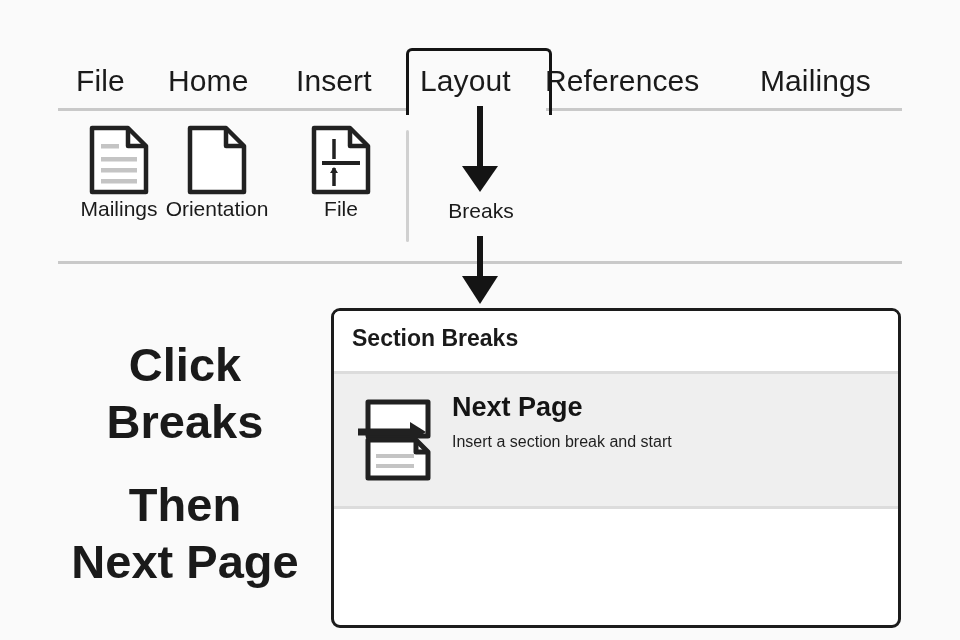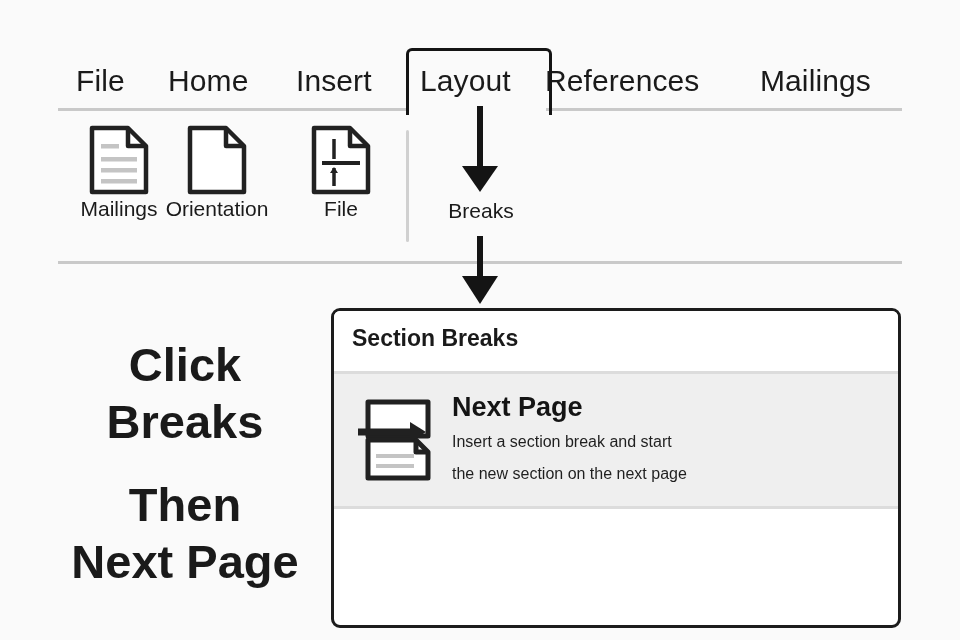--- a/index.html
+++ b/index.html
@@ -306,20 +306,19 @@
           <rect x="20" y="58" width="38" height="4" fill="#c4c4c4"></rect>
           <rect x="20" y="68" width="38" height="4" fill="#c4c4c4"></rect>
 
           <line x1="2" y1="36" x2="64" y2="36" stroke="#212121" stroke-width="7"></line>
           <path d="M54 26 L70 36 L54 46 Z" fill="#212121"></path>
         </svg>
       </div>
       <div class="dd-item-body">
         <div class="dd-item-title">Next Page</div>
         <div class="dd-item-desc">Insert a section break and start</div>
-        <div class="dd-item-desc">the new section on the next page</div>
       </div>
     </div>
 
     <div class="dd-footer"></div>
   </div>
 
 </div>
 
 </body></html>

